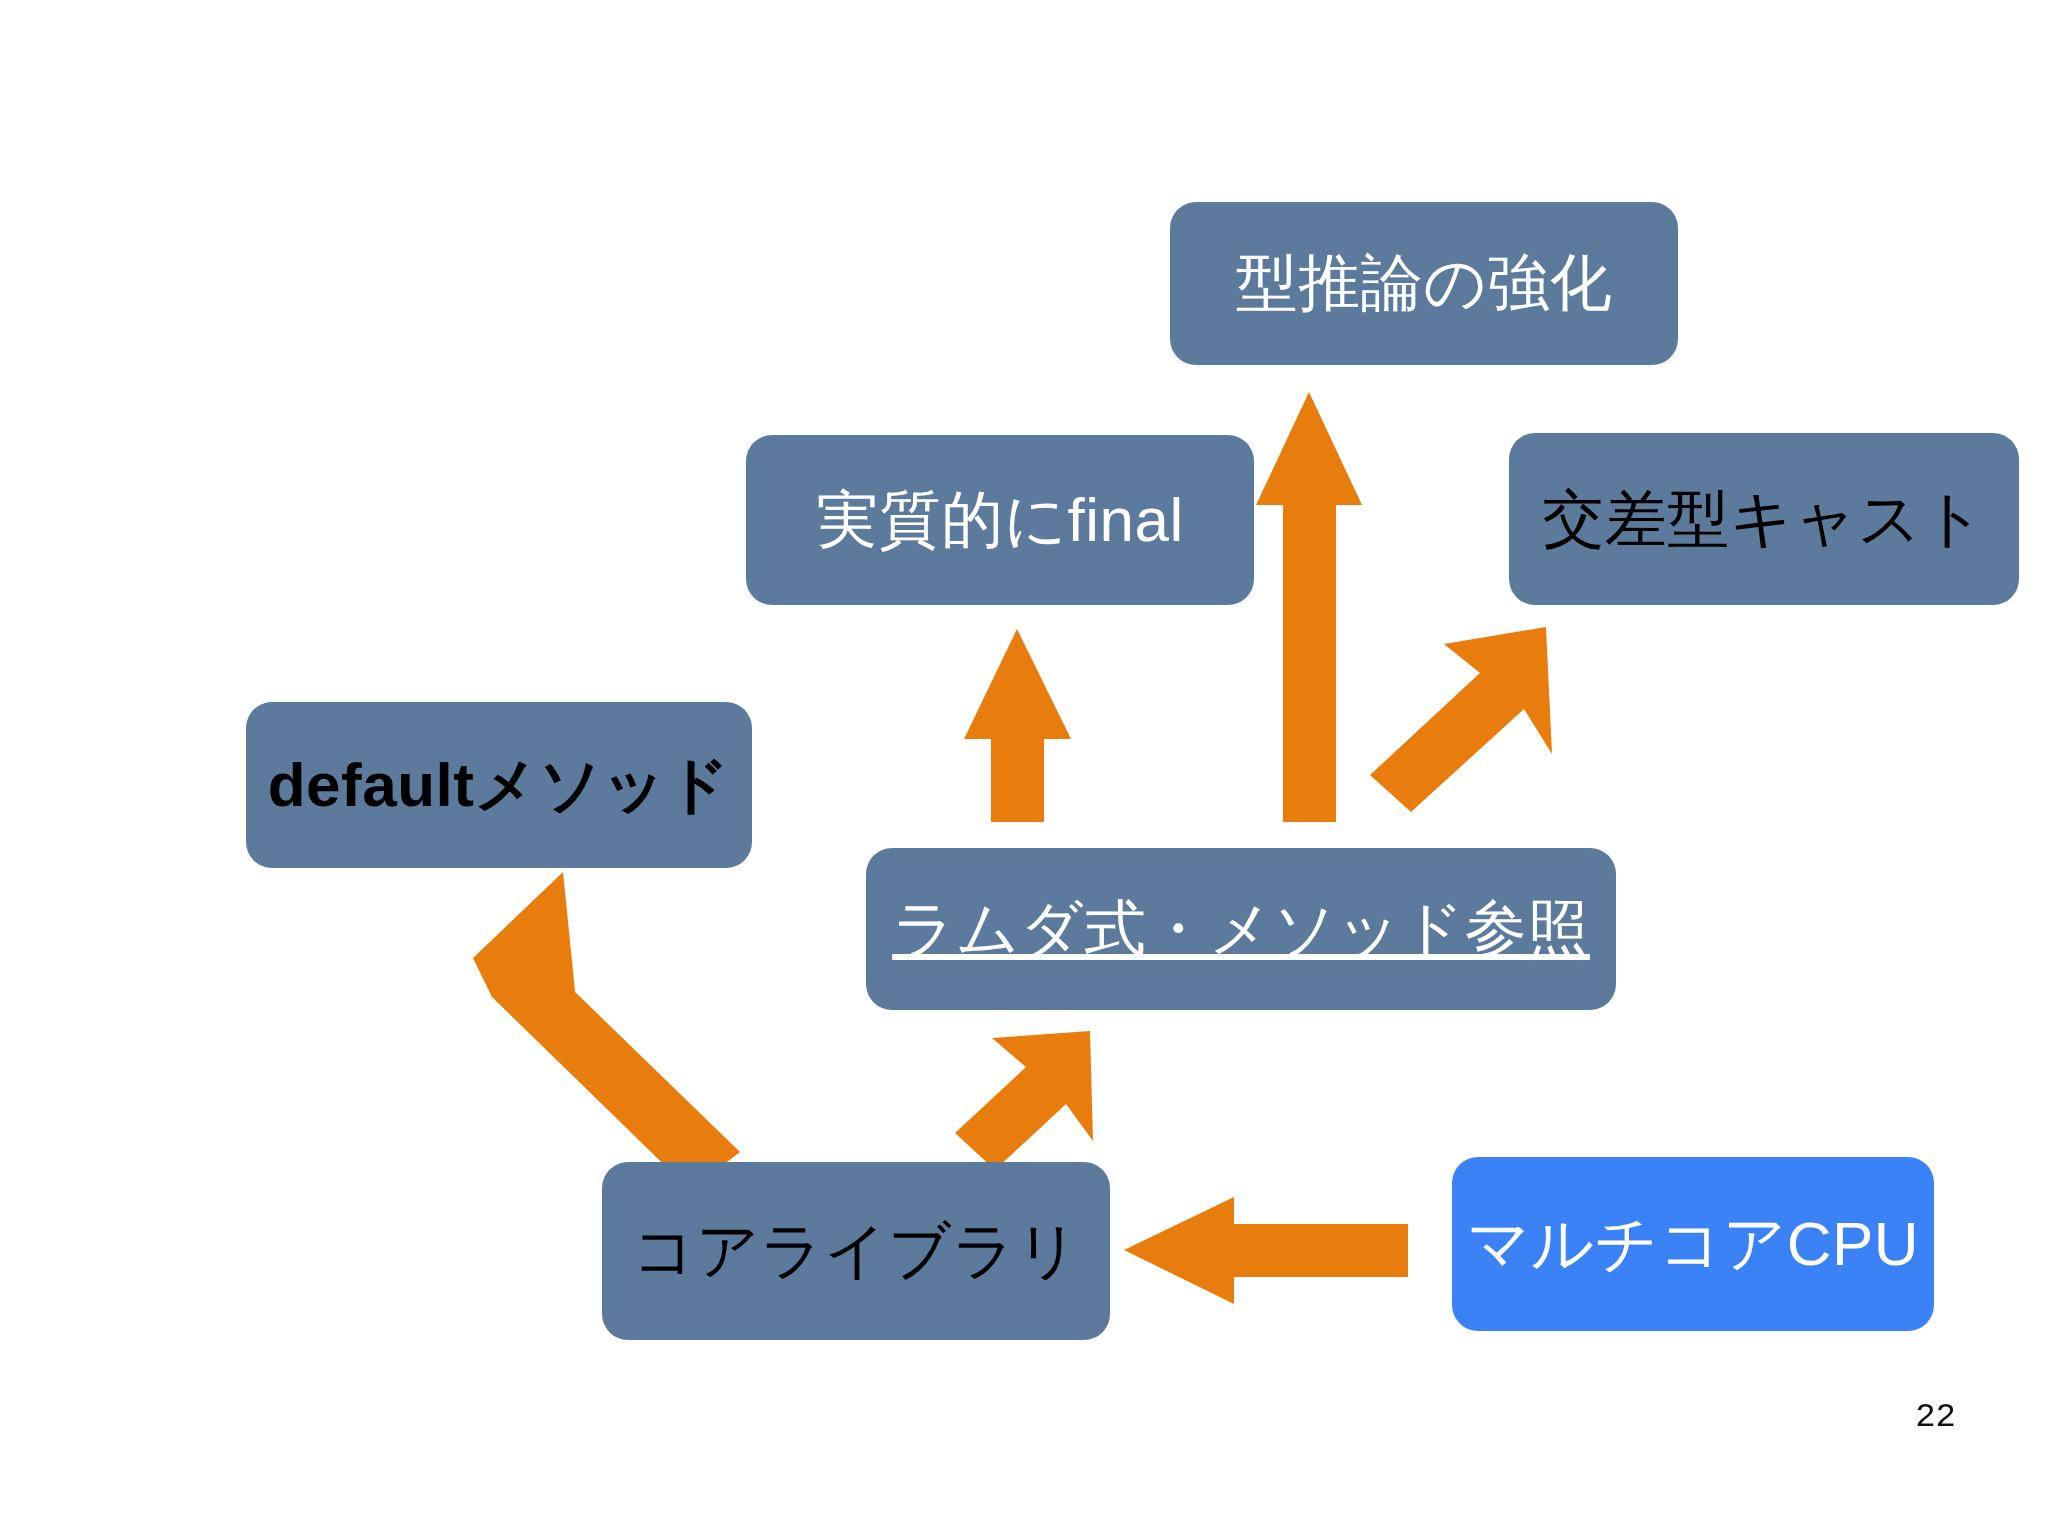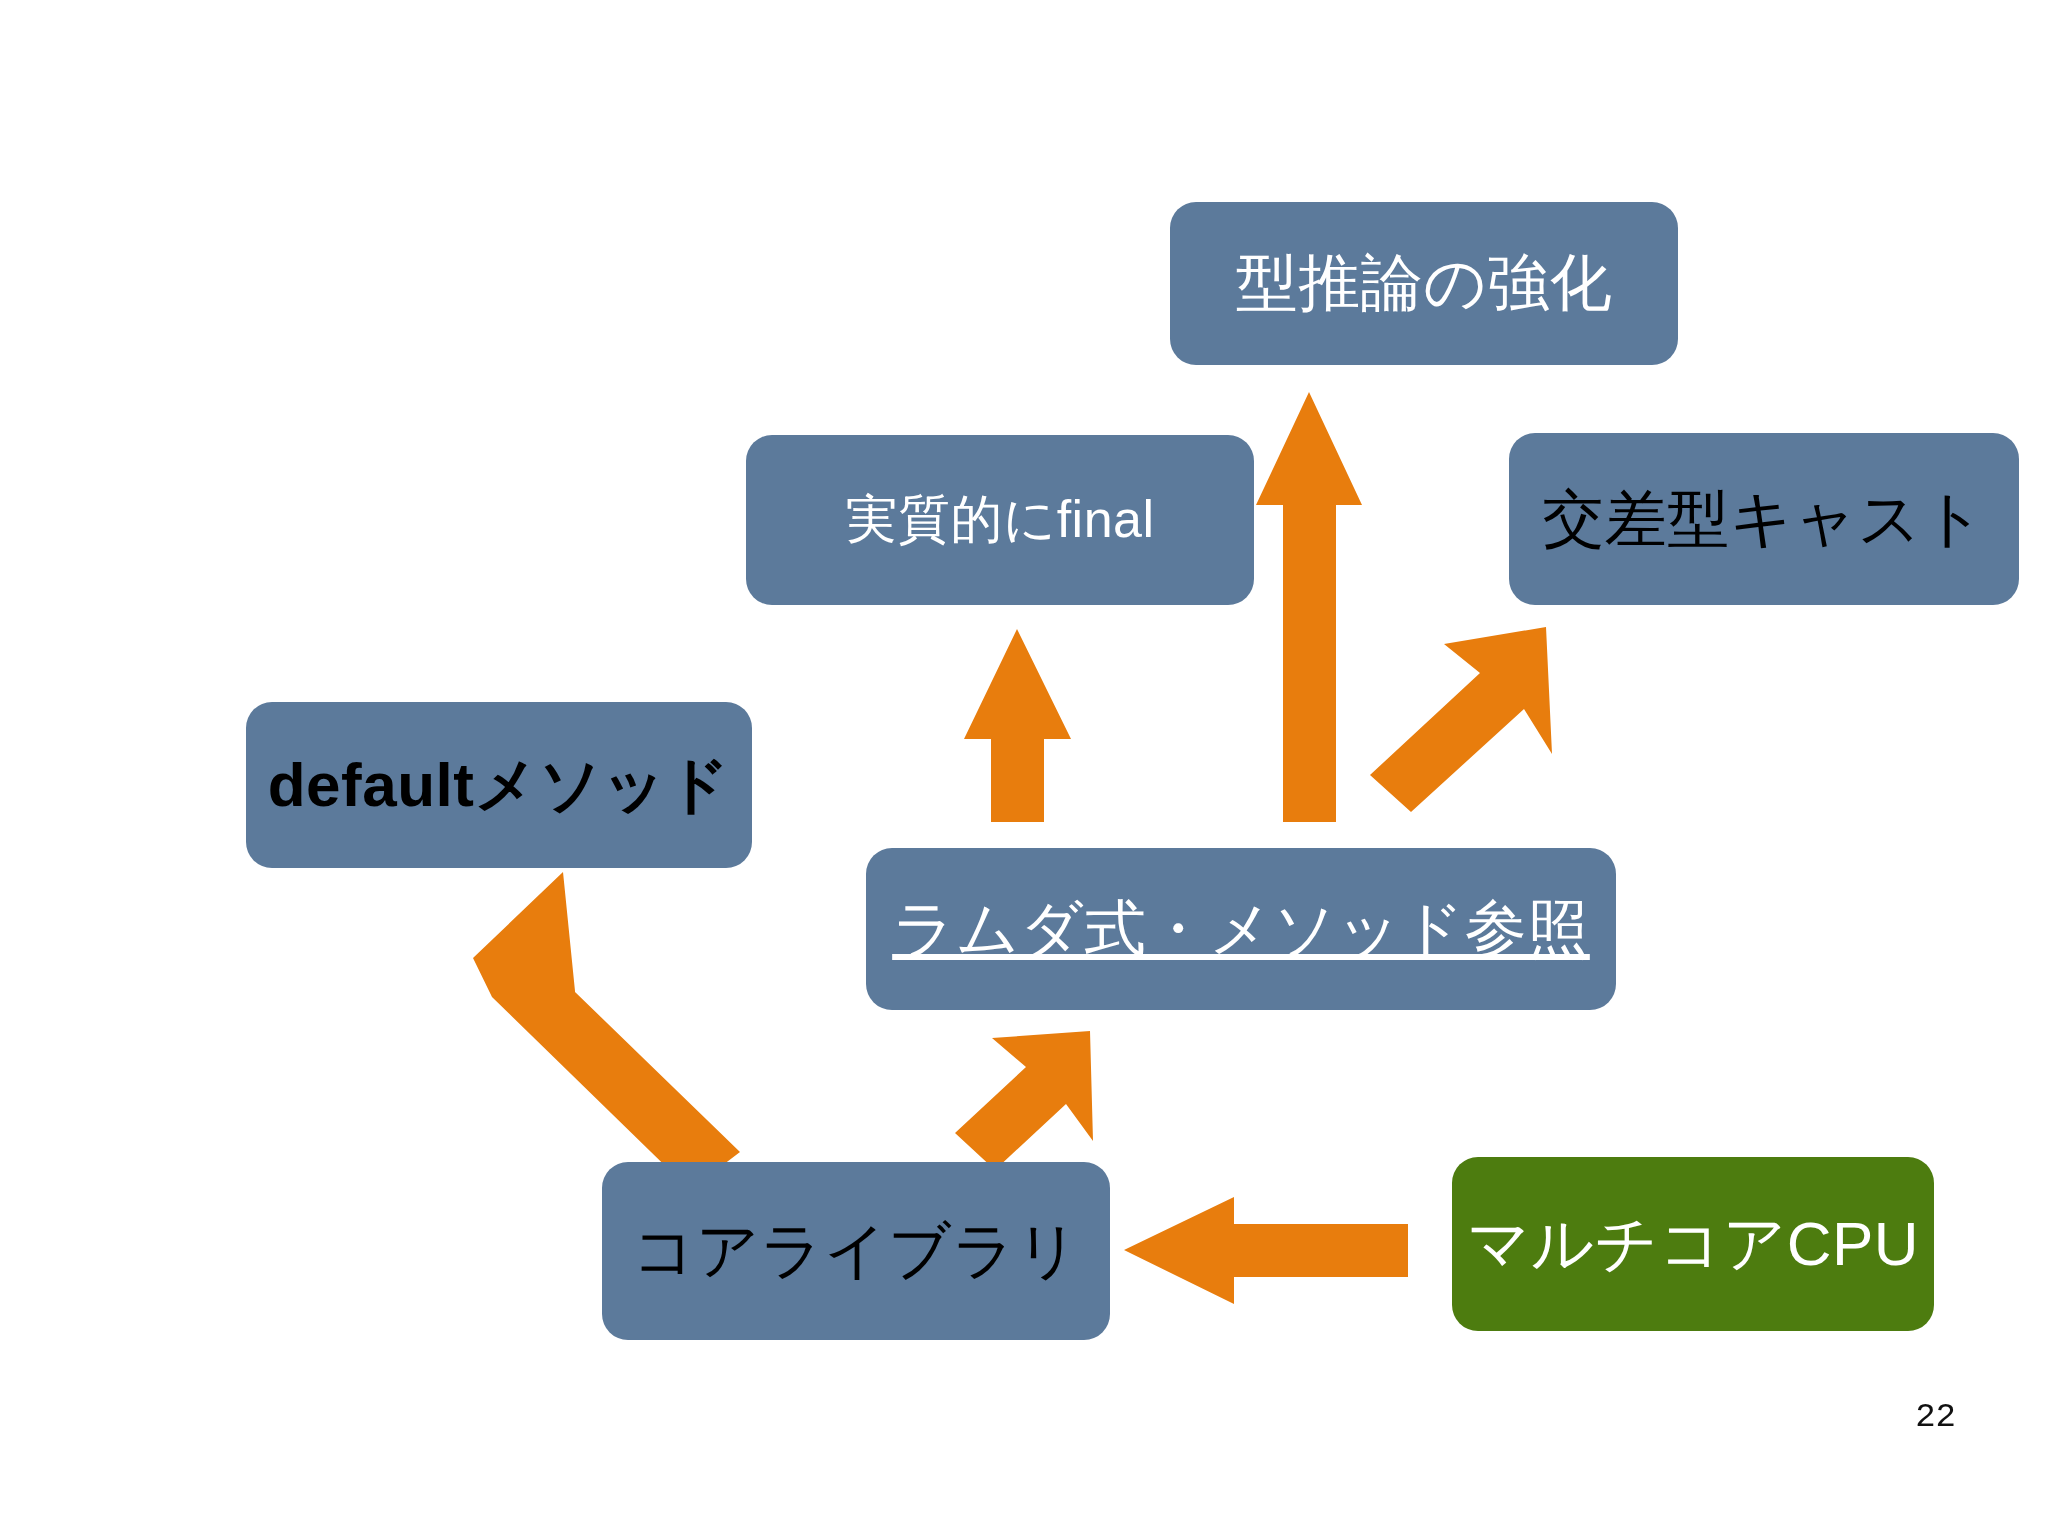--- a/index.html
+++ b/index.html
@@ -61,35 +61,35 @@
       <polygon points="1546,627 1552,754 1524,709 1411,812 1370,775 1480,673 1444,644" fill="#E87D0D"></polygon>
       <polygon points="563,872 576,1001 540,958 740,1152 690,1190 492,997 473,958" fill="#E87D0D"></polygon>
       <polygon points="1090,1031 1093,1141 1066,1104 995,1170 955,1133 1026,1067 992,1038" fill="#E87D0D"></polygon>
       <polygon points="1124,1250 1234,1197 1234,1224 1408,1224 1408,1277 1234,1277 1234,1304" fill="#E87D0D"></polygon>
     </svg>
 
   <div id="node-layer">
       <div class="node" style="left: 1170px; top: 202px; width: 508px; height: 163px; background: rgb(92, 122, 155); color: rgb(255, 255, 255); font-size: 62px;">
         <span class="node-label">型推論の強化</span>
       </div>
-      <div class="node" style="left: 746px; top: 435px; width: 508px; height: 170px; background: rgb(92, 122, 155); color: rgb(255, 255, 255); font-size: 52px;">
+      <div class="node" style="left: 746px; top: 435px; width: 508px; height: 170px; background: rgb(92, 122, 155); color: rgb(255, 255, 255); font-size: 62px;">
         <span class="node-label">実質的にfinal</span>
       </div>
       <div class="node" style="left: 1509px; top: 433px; width: 510px; height: 172px; background: rgb(92, 122, 155); color: #000000; font-size: 62px;">
         <span class="node-label">交差型キャスト</span>
       </div>
       <div class="node" style="left: 246px; top: 702px; width: 506px; height: 166px; background: rgb(92, 122, 155); color: #000000; font-size: 62px; font-weight: bold;">
         <span class="node-label">defaultメソッド</span>
       </div>
       <div class="node" style="left: 866px; top: 848px; width: 750px; height: 162px; background: rgb(92, 122, 155); color: rgb(255, 255, 255); font-size: 62px; text-decoration: underline;">
         <span class="node-label">ラムダ式・メソッド参照</span>
       </div>
       <div class="node" style="left: 602px; top: 1162px; width: 508px; height: 178px; background: rgb(92, 122, 155); color: #000000; font-size: 62px;">
         <span class="node-label">コアライブラリ</span>
       </div>
-      <div class="node" style="left: 1452px; top: 1157px; width: 482px; height: 174px; background: #4d7c0f; color: rgb(255, 255, 255); font-size: 62px;">
+      <div class="node" style="left: 1452px; top: 1157px; width: 482px; height: 174px; background: #3b82f6; color: rgb(255, 255, 255); font-size: 62px;">
         <span class="node-label">マルチコアCPU</span>
       </div>
     </div>
 
   <div class="page-number">22</div>
 
 </div>
 
 </body></html>

